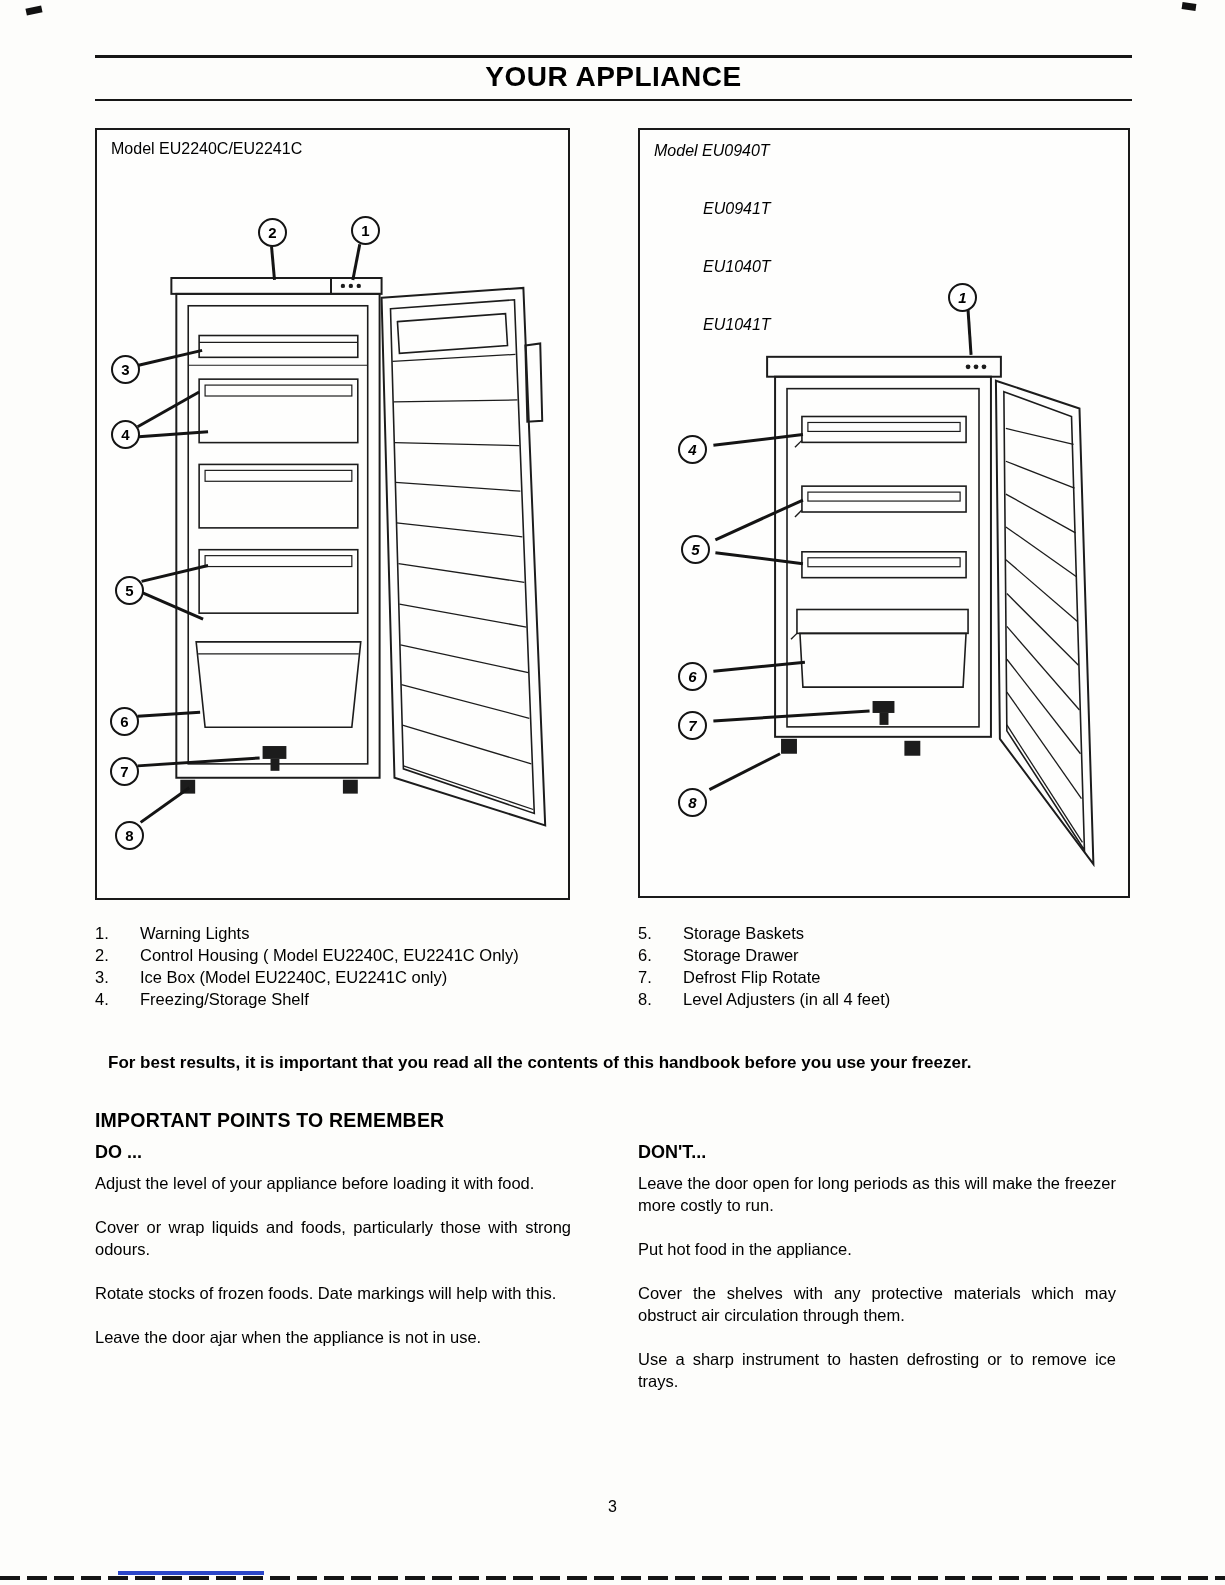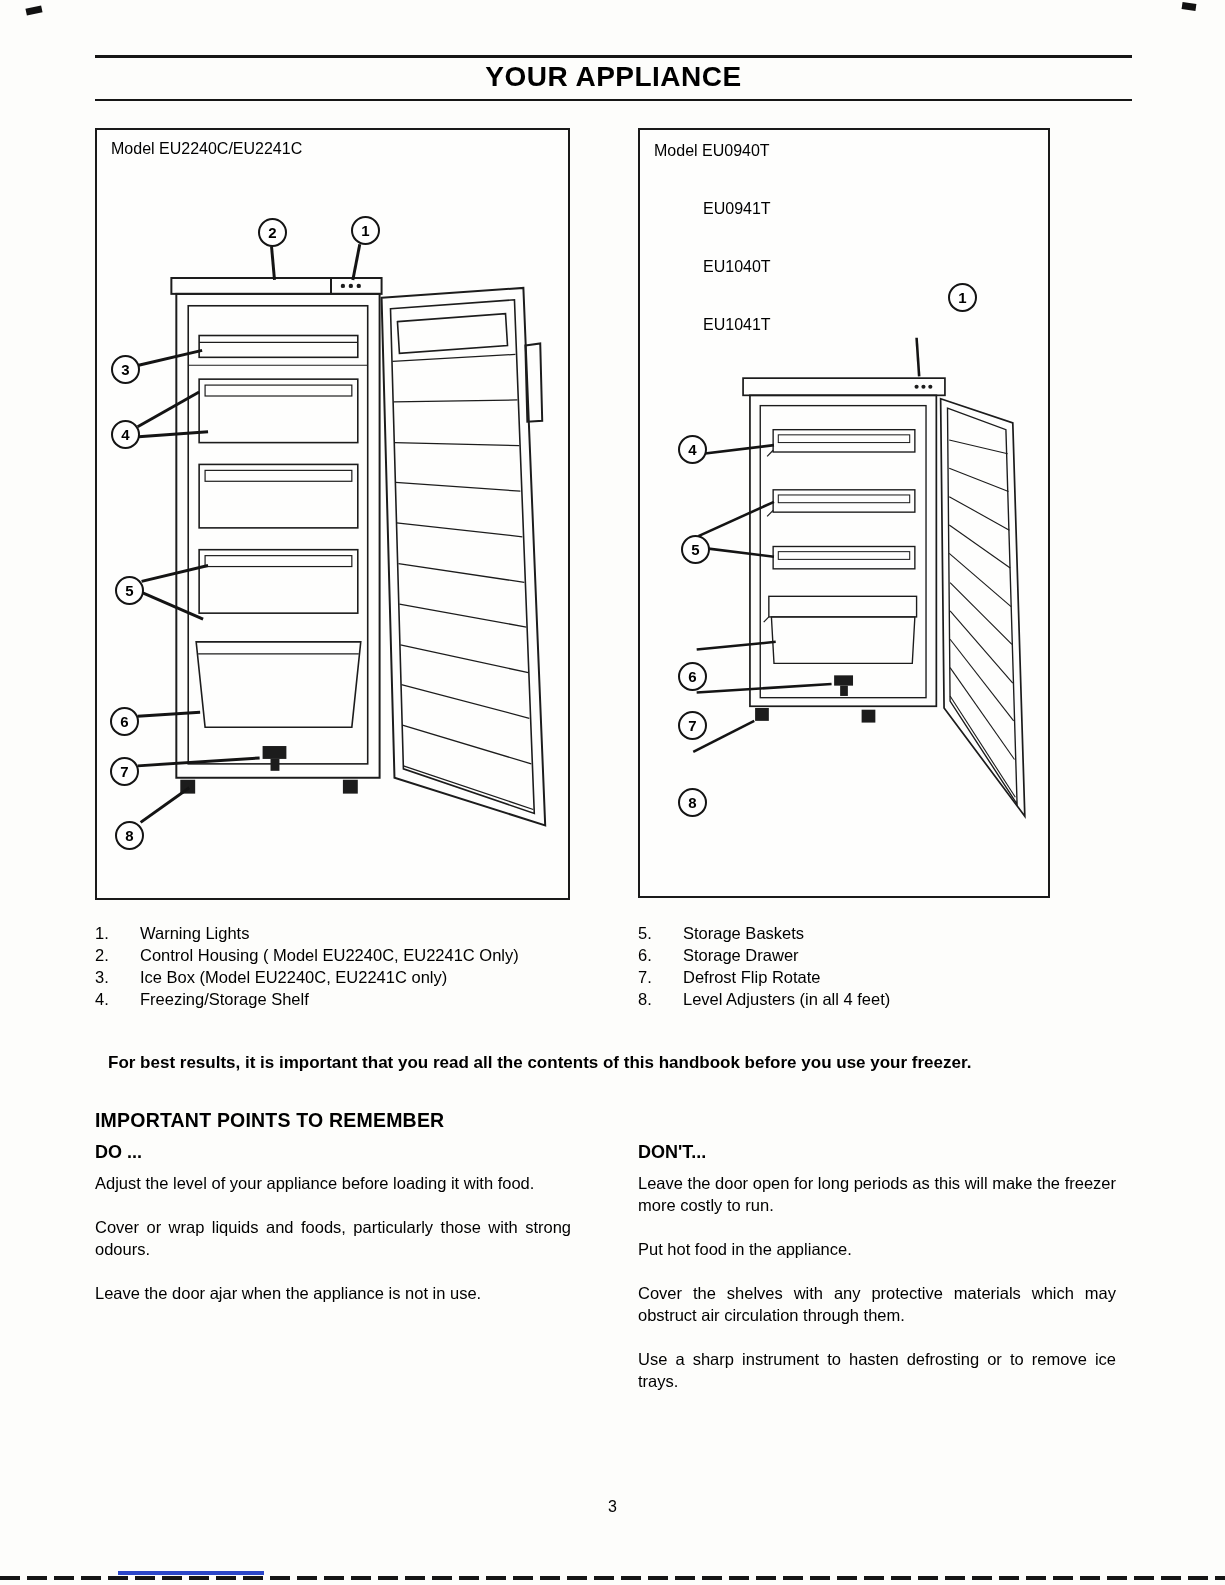--- a/index.html
+++ b/index.html
@@ -11,21 +11,21 @@
   }
   .rule { position:absolute; background:#161616; }
   .rule-top { left:95px; top:55px; width:1037px; height:3px; }
   .rule-under { left:95px; top:99px; width:1037px; height:2px; }
   .page-title {
     position:absolute; left:95px; top:61px; width:1037px; text-align:center;
     font-size:28px; font-weight:bold; letter-spacing:.5px;
   }
   .figure-box { position:absolute; border:2px solid #1a1a1a; background:#fefefd; }
   .left-figure  { left:95px;  top:128px; width:475px; height:772px; }
-  .right-figure { left:638px; top:128px; width:412px; height:770px; }
+  .right-figure { left:638px; top:128px; width:492px; height:770px;font-style:italic; }
   .fig-label { position:absolute; left:14px; top:10px; font-size:16px; z-index:3; }
   .fig-models { position:absolute; left:14px; top:10px; font-size:16px; line-height:22px; z-index:3; }
   .fig-models .m-indent { padding-left:49px;margin-top:36px; }
   .diagram { position:absolute; left:0; top:0; width:100%; height:100%; z-index:1; }
   .callout {
     position:absolute; width:29px; height:29px; border:2.5px solid #141414; border-radius:50%;
     background:#fff; display:flex; align-items:center; justify-content:center;
     font-size:15px; font-weight:bold; z-index:4;
   }
   .parts { position:absolute; font-size:16.5px; }
@@ -255,20 +255,21 @@
   </div>
 
   <p class="notice">For best results, it is important that you read all the contents of this handbook before you use your freezer.</p>
 
   <h2 class="important-heading">IMPORTANT POINTS TO REMEMBER</h2>
 
   <div class="points-col do-col">
     <h3>DO ...</h3>
     <p>Adjust the level of your appliance before loading it with food.</p>
     <p>Cover or wrap liquids and foods, particularly those with strong odours.</p>
+    <p>Rotate stocks of frozen foods. Date markings will help with this.</p>
     <p>Leave the door ajar when the appliance is not in use.</p>
   </div>
 
   <div class="points-col dont-col">
     <h3>DON'T...</h3>
     <p>Leave the door open for long periods as this will make the freezer more costly to run.</p>
     <p>Put hot food in the appliance.</p>
     <p>Cover the shelves with any protective materials which may obstruct air circulation through them.</p>
     <p>Use a sharp instrument to hasten defrosting or to remove ice trays.</p>
   </div>

